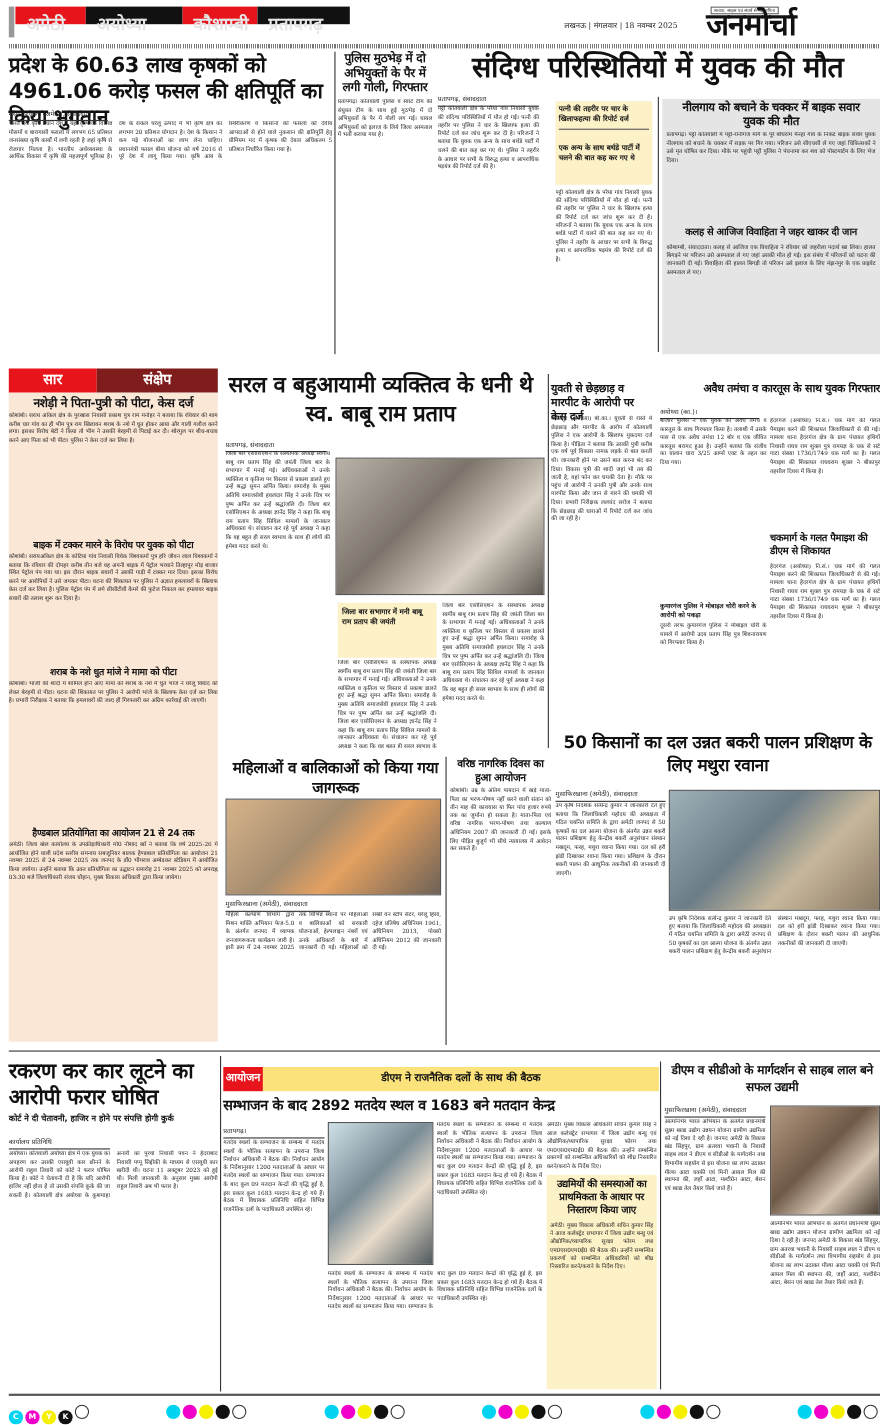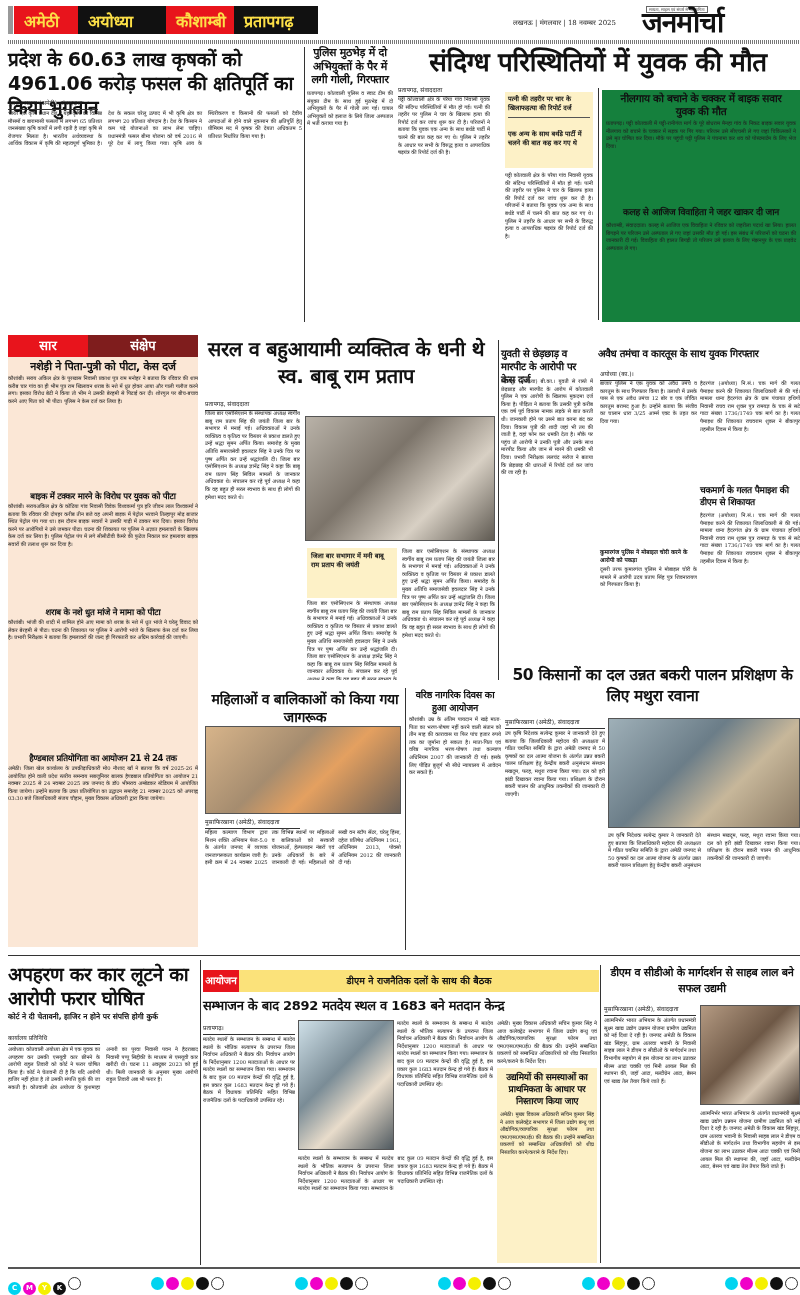--- a/index.html
+++ b/index.html
@@ -5,24 +5,24 @@
 *{box-sizing:border-box;margin:0;padding:0}
 html,body{width:800px;height:1295px;background:#fff;overflow:hidden}
 body{font-family:"DejaVu Sans",sans-serif;color:#111;position:relative}
 .abs{position:absolute}
 .txt{font-family:"DejaVu Serif",serif;font-size:5.2px;line-height:7.6px;color:#222;text-align:justify;overflow:hidden}
 .hl{font-family:"DejaVu Sans",sans-serif;font-weight:bold;color:#111;text-align:center;letter-spacing:-0.3px}
 .by{font-size:6px;color:#222;border-bottom:1px solid #333;padding-bottom:2px;font-family:"DejaVu Sans",sans-serif}
 .photo{background:linear-gradient(135deg,#b9b2a8,#7c746a 40%,#d8d0c4 70%,#5f5a52);border:1px solid #555}
 .vline{position:absolute;width:1px;background:#333}
 .hline{position:absolute;height:1px;background:#333}
-.mastnav span{display:inline-block;color:#fde047;font-weight:bold;font-size:16px;padding:4px 10px;height:28px}
+.mastnav span{display:inline-block;color:#e5e5e5;font-weight:bold;font-size:16px;padding:4px 10px;height:16px}
 .box-yellow{background:#fdf1c7}
 .box-peach{background:#fbe7d6}
-.box-grey{background:#15803d}
+.box-grey{background:#e5e5e5}
 .reg{display:inline-block;width:13px;height:13px;border-radius:50%;margin-right:2px;font-size:7px;text-align:center;line-height:13px;color:#fff;font-weight:bold}
 </style>
 </head>
 <body>
 
 <div class="abs" style="left:0;top:0;width:800px;height:40px;">
   <div class="abs" style="left:8px;top:6px;width:5px;height:28px;background:#999"></div>
   <div class="abs mastnav" style="left:14px;top:6px;height:28px;display:flex;font-family:'DejaVu Sans',sans-serif;">
     <span style="background:#e8141c;width:64px">अमेठी</span>
     <span style="background:#111;width:88px">अयोध्या</span>
@@ -81,21 +81,21 @@
 <div class="abs txt" style="left:205px;top:410px;width:95px;height:270px">जिला बार एसोसिएशन के संस्थापक अध्यक्ष स्वर्गीय बाबू राम प्रताप सिंह की जयंती जिला बार के सभागार में मनाई गई। अधिवक्ताओं ने उनके व्यक्तित्व व कृतित्व पर विस्तार से प्रकाश डालते हुए उन्हें श्रद्धा सुमन अर्पित किया। समारोह के मुख्य अतिथि समाजसेवी हवलदार सिंह ने उनके चित्र पर पुष्प अर्पित कर उन्हें श्रद्धांजलि दी। जिला बार एसोसिएशन के अध्यक्ष ज्ञानेंद्र सिंह ने कहा कि बाबू राम प्रताप सिंह सिविल मामलों के जानकार अधिवक्ता थे। संचालन कर रहे पूर्व अध्यक्ष ने कहा कि वह बहुत ही सरल स्वभाव के साथ ही लोगों की हमेशा मदद करते थे।</div>
 <div class="abs photo" style="left:305px;top:416px;width:190px;height:125px"></div>
 <div class="abs box-yellow" style="left:307px;top:548px;width:90px;height:50px;font-size:6.5px;font-weight:bold;line-height:9px;padding:4px">जिला बार सभागार में मनी बाबू राम प्रताप की जयंती</div>
 <div class="abs txt" style="left:307px;top:600px;width:90px;height:80px">जिला बार एसोसिएशन के संस्थापक अध्यक्ष स्वर्गीय बाबू राम प्रताप सिंह की जयंती जिला बार के सभागार में मनाई गई। अधिवक्ताओं ने उनके व्यक्तित्व व कृतित्व पर विस्तार से प्रकाश डालते हुए उन्हें श्रद्धा सुमन अर्पित किया। समारोह के मुख्य अतिथि समाजसेवी हवलदार सिंह ने उनके चित्र पर पुष्प अर्पित कर उन्हें श्रद्धांजलि दी। जिला बार एसोसिएशन के अध्यक्ष ज्ञानेंद्र सिंह ने कहा कि बाबू राम प्रताप सिंह सिविल मामलों के जानकार अधिवक्ता थे। संचालन कर रहे पूर्व अध्यक्ष ने कहा कि वह बहुत ही सरल स्वभाव के साथ ही लोगों की हमेशा मदद करते थे।</div>
 <div class="abs txt" style="left:402px;top:548px;width:93px;height:132px">जिला बार एसोसिएशन के संस्थापक अध्यक्ष स्वर्गीय बाबू राम प्रताप सिंह की जयंती जिला बार के सभागार में मनाई गई। अधिवक्ताओं ने उनके व्यक्तित्व व कृतित्व पर विस्तार से प्रकाश डालते हुए उन्हें श्रद्धा सुमन अर्पित किया। समारोह के मुख्य अतिथि समाजसेवी हवलदार सिंह ने उनके चित्र पर पुष्प अर्पित कर उन्हें श्रद्धांजलि दी। जिला बार एसोसिएशन के अध्यक्ष ज्ञानेंद्र सिंह ने कहा कि बाबू राम प्रताप सिंह सिविल मामलों के जानकार अधिवक्ता थे। संचालन कर रहे पूर्व अध्यक्ष ने कहा कि वह बहुत ही सरल स्वभाव के साथ ही लोगों की हमेशा मदद करते थे।</div>
 <div class="vline" style="left:498px;top:340px;height:340px"></div>
 
 <div class="abs hl" style="left:501px;top:347px;width:92px;font-size:10px;line-height:13px;text-align:left">युवती से छेड़छाड़ व मारपीट के आरोपी पर केस दर्ज</div>
 <div class="abs txt" style="left:501px;top:378px;width:92px;height:232px">बीकापुर (अयोध्या) बी.का.। युवती से रास्ते में छेड़छाड़ और मारपीट के आरोप में कोतवाली पुलिस ने एक आरोपी के खिलाफ मुकदमा दर्ज किया है। पीड़िता ने बताया कि उसकी पुत्री करीब एक वर्ष पूर्व विकास नामक लड़के से बात करती थी। जानकारी होने पर उसने बात करना बंद कर दिया। विकास पुत्री की शादी जहां भी तय की जाती है, वहां फोन कर धमकी देता है। मौके पर पहुंच तो आरोपी ने उनकी पुत्री और उनके साथ मारपीट किया और जान से मारने की धमकी भी दिया। प्रभारी निरीक्षक ललचंद सरोज ने बताया कि छेड़छाड़ की धाराओं में रिपोर्ट दर्ज कर जांच की जा रही है।</div>
 
-<div class="abs hl" style="left:598px;top:347px;width:202px;font-size:10px;line-height:13px;text-align:left">अवैध तमंचा व कारतूस के साथ युवक गिरफ्तार</div>
+<div class="abs hl" style="left:598px;top:347px;width:202px;font-size:10px;line-height:13px;text-align:right">अवैध तमंचा व कारतूस के साथ युवक गिरफ्तार</div>
 <div class="abs by" style="left:600px;top:370px;width:90px">अयोध्या (का.)।</div>
 <div class="abs txt" style="left:600px;top:380px;width:97px;height:165px">बाजार पुलिस ने एक युवक को अवैध तमंचे व कारतूस के साथ गिरफ्तार किया है। तलाशी में उसके पास से एक अवैध तमंचा 12 बोर व एक जीवित कारतूस बरामद हुआ है। उन्होंने बताया कि संजीव का चालान धारा 3/25 आर्म्स एक्ट के तहत कर दिया गया।</div>
 <div class="abs" style="left:600px;top:548px;width:97px;font-size:5.8px;font-weight:bold;line-height:8px">कुमारगंज पुलिस ने मोबाइल चोरी करने के आरोपी को पकड़ा</div>
 <div class="abs txt" style="left:600px;top:566px;width:97px;height:44px">दूसरी तरफ कुमारगंज पुलिस ने मोबाइल चोरी के मामले में आरोपी उदय प्रताप सिंह पुत्र शिवनारायण को गिरफ्तार किया है।</div>
 <div class="abs txt" style="left:700px;top:380px;width:100px;height:100px">हैदरगंज (अयोध्या) नि.सं.। चक मार्ग की गलत पैमाइश करने की शिकायत जिलाधिकारी से की गई। मामला थाना हैदरगंज क्षेत्र के ग्राम पंचायत हथिगों निवासी राघव राम शुक्ल पुत्र रामयज्ञ के चक से सटे गाटा संख्या 1736/1749 चक मार्ग का है। गलत पैमाइश की शिकायत राघवराम शुक्ल ने बीकापुर तहसील दिवस में किया है।</div>
 <div class="abs hl" style="left:700px;top:484px;width:100px;font-size:9px;line-height:12px;text-align:left">चकमार्ग के गलत पैमाइश की डीएम से शिकायत</div>
 <div class="abs txt" style="left:700px;top:512px;width:100px;height:98px">हैदरगंज (अयोध्या) नि.सं.। चक मार्ग की गलत पैमाइश करने की शिकायत जिलाधिकारी से की गई। मामला थाना हैदरगंज क्षेत्र के ग्राम पंचायत हथिगों निवासी राघव राम शुक्ल पुत्र रामयज्ञ के चक से सटे गाटा संख्या 1736/1749 चक मार्ग का है। गलत पैमाइश की शिकायत राघवराम शुक्ल ने बीकापुर तहसील दिवस में किया है।</div>
 
 <div class="abs hl" style="left:205px;top:690px;width:200px;font-size:14px;line-height:18px">महिलाओं व बालिकाओं को किया गया जागरूक</div>
 <div class="abs photo" style="left:205px;top:726px;width:196px;height:88px;background:linear-gradient(135deg,#d7b48a,#a58c6f 40%,#e4a060 60%,#6e6257)"></div>
@@ -107,21 +107,21 @@
 <div class="abs txt" style="left:409px;top:716px;width:92px;height:232px">कौशांबी। उम्र के अंतिम पायदान में खड़े माता-पिता का भरण-पोषण नहीं करने वाली संतान को तीन माह की कारावास या फिर पांच हजार रुपये तक का जुर्माना हो सकता है। माता-पिता एवं वरिष्ठ नागरिक भरण-पोषण तथा कल्याण अधिनियम 2007 की जानकारी दी गई। इसके लिए पीड़ित बुजुर्ग भी सीधे न्यायालय में आवेदन कर सकते हैं।</div>
 
 <div class="abs hl" style="left:505px;top:665px;width:295px;font-size:15.5px;line-height:21px">50 किसानों का दल उन्नत बकरी पालन प्रशिक्षण के लिए मथुरा रवाना</div>
 <div class="abs by" style="left:505px;top:718px;width:100px">मुसाफिरखाना (अमेठी), संवाददाता</div>
 <div class="abs txt" style="left:505px;top:730px;width:100px;height:220px">उप कृषि निदेशक सत्येन्द्र कुमार ने जानकारी देते हुए बताया कि जिलाधिकारी महोदय की अध्यक्षता में गठित चयनित समिति के द्वारा अमेठी जनपद से 50 कृषकों का दल आत्मा योजना के अंतर्गत उन्नत बकरी पालन प्रशिक्षण हेतु केन्द्रीय बकरी अनुसंधान संस्थान मखदूम, फरह, मथुरा रवाना किया गया। दल को हरी झंडी दिखाकर रवाना किया गया। प्रशिक्षण के दौरान बकरी पालन की आधुनिक तकनीकों की जानकारी दी जाएगी।</div>
 <div class="abs photo" style="left:608px;top:718px;width:192px;height:110px;background:linear-gradient(135deg,#9fb0b8,#6b7d88 40%,#c7b79a 65%,#8b7a64)"></div>
 <div class="abs txt" style="left:608px;top:832px;width:192px;height:118px;column-count:2;column-gap:6px">उप कृषि निदेशक सत्येन्द्र कुमार ने जानकारी देते हुए बताया कि जिलाधिकारी महोदय की अध्यक्षता में गठित चयनित समिति के द्वारा अमेठी जनपद से 50 कृषकों का दल आत्मा योजना के अंतर्गत उन्नत बकरी पालन प्रशिक्षण हेतु केन्द्रीय बकरी अनुसंधान संस्थान मखदूम, फरह, मथुरा रवाना किया गया। दल को हरी झंडी दिखाकर रवाना किया गया। प्रशिक्षण के दौरान बकरी पालन की आधुनिक तकनीकों की जानकारी दी जाएगी।</div>
 
 <div class="hline" style="left:8px;top:955px;width:792px"></div>
 
-<div class="abs hl" style="left:8px;top:962px;width:190px;font-size:19px;line-height:24px;text-align:left">अपहरण कर कार लूटने का आरोपी फरार घोषित</div>
+<div class="abs hl" style="left:8px;top:962px;width:190px;font-size:19px;line-height:24px;text-align:left">रकरण कर कार लूटने का आरोपी फरार घोषित</div>
 <div class="abs" style="left:8px;top:1012px;width:190px;font-size:7.5px;font-weight:bold;line-height:10px">कोर्ट ने दी चेतावनी, हाजिर न होने पर संपत्ति होगी कुर्क</div>
 <div class="abs by" style="left:8px;top:1034px;width:92px">कार्यालय प्रतिनिधि</div>
 <div class="abs txt" style="left:8px;top:1046px;width:190px;height:215px;column-count:2;column-gap:6px">अयोध्या। कोतवाली अयोध्या क्षेत्र में एक युवक का अपहरण कर उसकी एसयूवी कार छीनने के आरोपी राहुल तिवारी को कोर्ट ने फरार घोषित किया है। कोर्ट ने चेतावनी दी है कि यदि आरोपी हाजिर नहीं होता है तो उसकी संपत्ति कुर्क की जा सकती है। कोतवाली क्षेत्र अयोध्या के कुशमाहा अनारी का पुरवा निवासी पवन ने हैदराबाद निवासी पप्पू सिद्दीकी के माध्यम से एसयूवी कार खरीदी थी। घटना 11 अक्टूबर 2023 को हुई थी। मिली जानकारी के अनुसार मुख्य आरोपी राहुल तिवारी अब भी फरार है।</div>
 <div class="vline" style="left:200px;top:960px;height:305px"></div>
 
 <div class="abs" style="left:203px;top:970px;width:396px;height:22px;display:flex">
   <div style="background:#e8141c;color:#fff;width:36px;font-size:10px;font-weight:bold;text-align:center;line-height:22px">आयोजन</div>
   <div style="background:#fbe27a;flex:1;font-size:9.5px;font-weight:bold;text-align:center;line-height:22px">डीएम ने राजनैतिक दलों के साथ की बैठक</div>
 </div>
 <div class="abs hl" style="left:203px;top:995px;width:396px;font-size:13px;line-height:22px;text-align:left">सम्भाजन के बाद 2892 मतदेय स्थल व 1683 बने मतदान केन्द्र</div>

